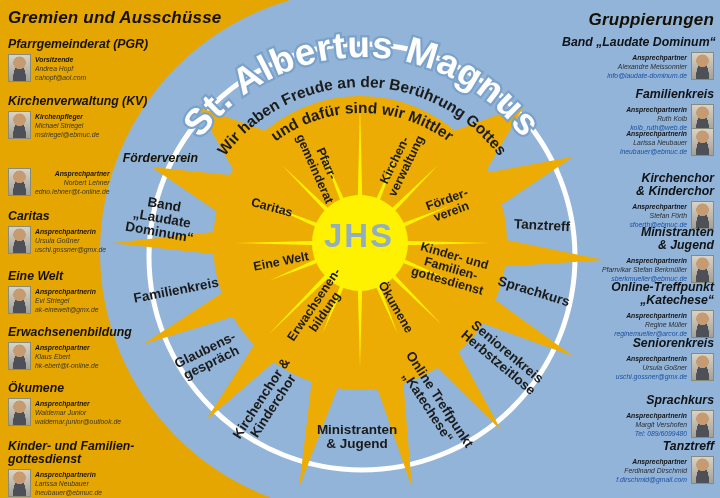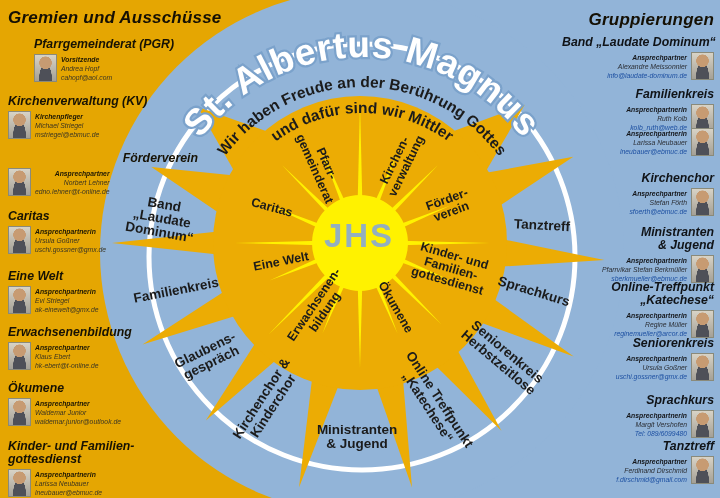--- a/index.html
+++ b/index.html
@@ -129,21 +129,21 @@
         <path id="arc-sub2" d="M267.5 148.3 A144 144 0 0 1 456.5 148.3" fill="none"></path>
       </defs>
       <text font-size="37" font-weight="bold" font-family="&quot;Liberation Sans&quot;,sans-serif" fill="#FFFFFF" stroke="#7BA2CB" stroke-width="4.5" paint-order="stroke" letter-spacing="1"><textPath href="#arc-title" startOffset="50%" text-anchor="middle">St. Albertus Magnus</textPath></text>
       <text font-size="15.5" font-weight="bold" font-family="&quot;Liberation Sans&quot;,sans-serif" fill="#1B1B1B"><textPath href="#arc-sub1" startOffset="50%" text-anchor="middle">Wir haben Freude an der Berührung Gottes</textPath></text>
       <text font-size="15.5" font-weight="bold" font-family="&quot;Liberation Sans&quot;,sans-serif" fill="#1B1B1B"><textPath href="#arc-sub2" startOffset="50%" text-anchor="middle">und dafür sind wir Mittler</textPath></text>
     </svg>
 
   <div class="side side-left">
     <div class="side-title">Gremien und Ausschüsse</div>
     <div id="left-entries">
-        <div class="entry" style="top: 38px; margin-left: 26px;">
+        <div class="entry" style="top: 38px;">
           <h3>
             <div>Pfarrgemeinderat (PGR)</div>
           </h3>
           <div class="crow">
             <div class="photo"></div>
             <div class="cinfo">
               <div class="crole">Vorsitzende</div>
               <div class="cname">Andrea Hopf</div>
               <div class="cmail">cahopf@aol.com</div>
             </div>
@@ -279,20 +279,21 @@
             <div class="cinfo">
               <div class="crole">Ansprechpartnerin</div>
               <div class="cname">Larissa Neubauer</div>
               <div class="cmail">lneubauer@ebmuc.de</div>
             </div>
           </div>
         </div>
         <div class="entry" style="top: 172px;">
           <h3>
             <div>Kirchenchor</div>
+            <div>&amp; Kinderchor</div>
           </h3>
           <div class="crow">
             <div class="photo"></div>
             <div class="cinfo">
               <div class="crole">Ansprechpartner</div>
               <div class="cname">Stefan Förth</div>
               <div class="cmail">sfoerth@ebmuc.de</div>
             </div>
           </div>
         </div>

